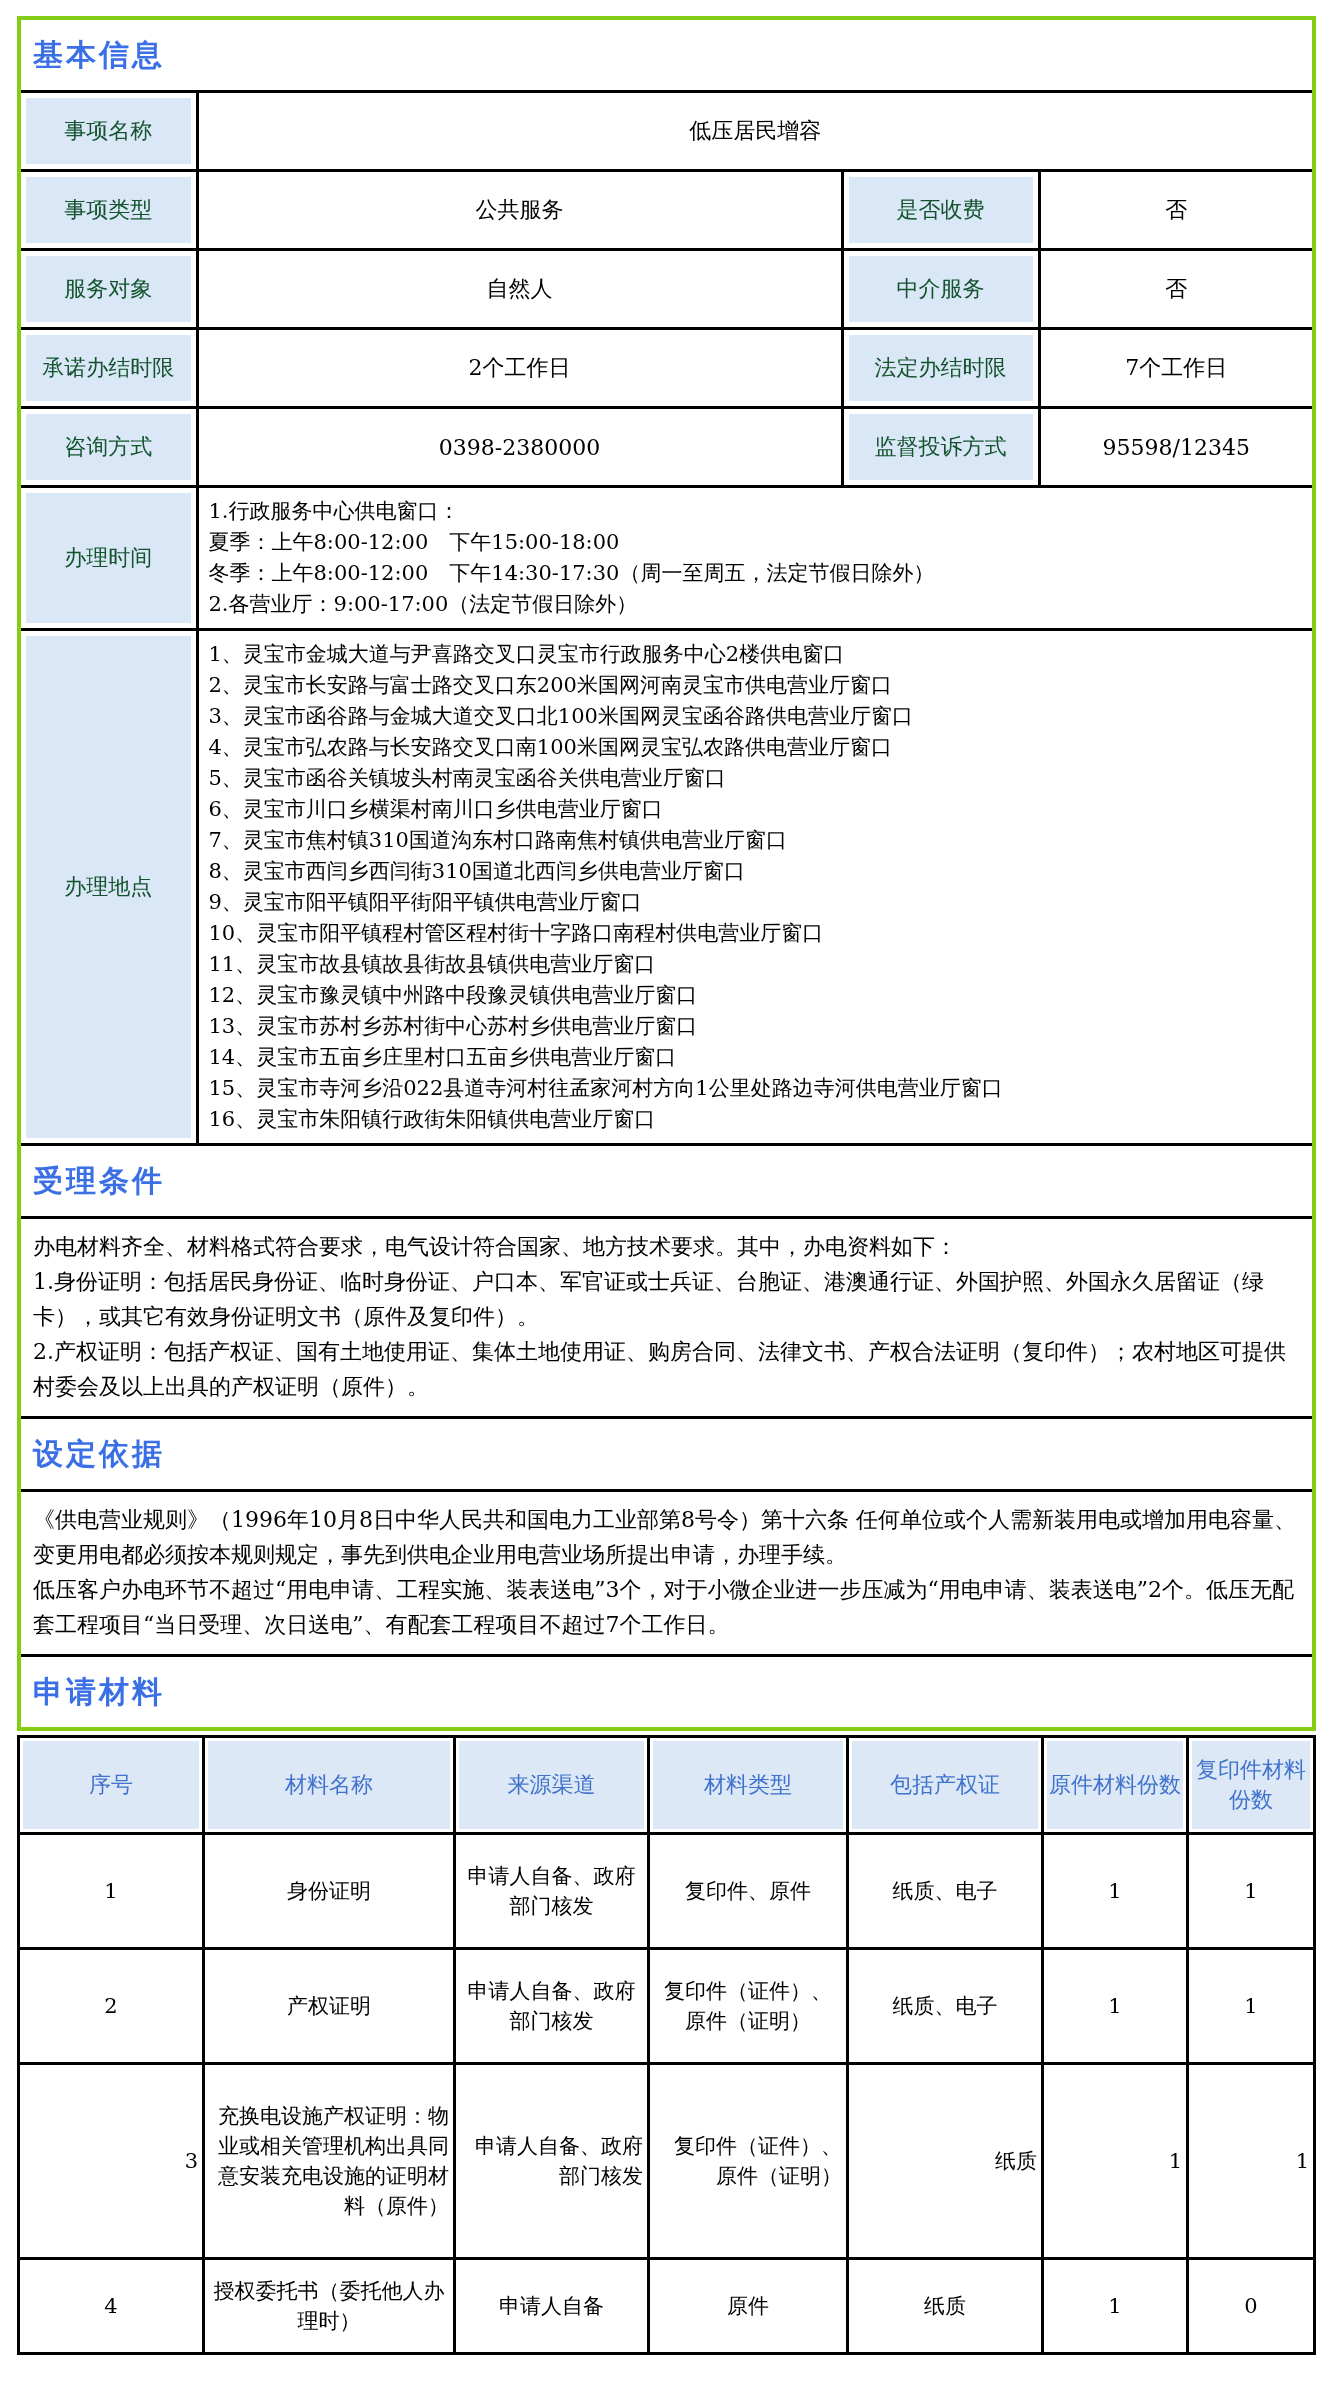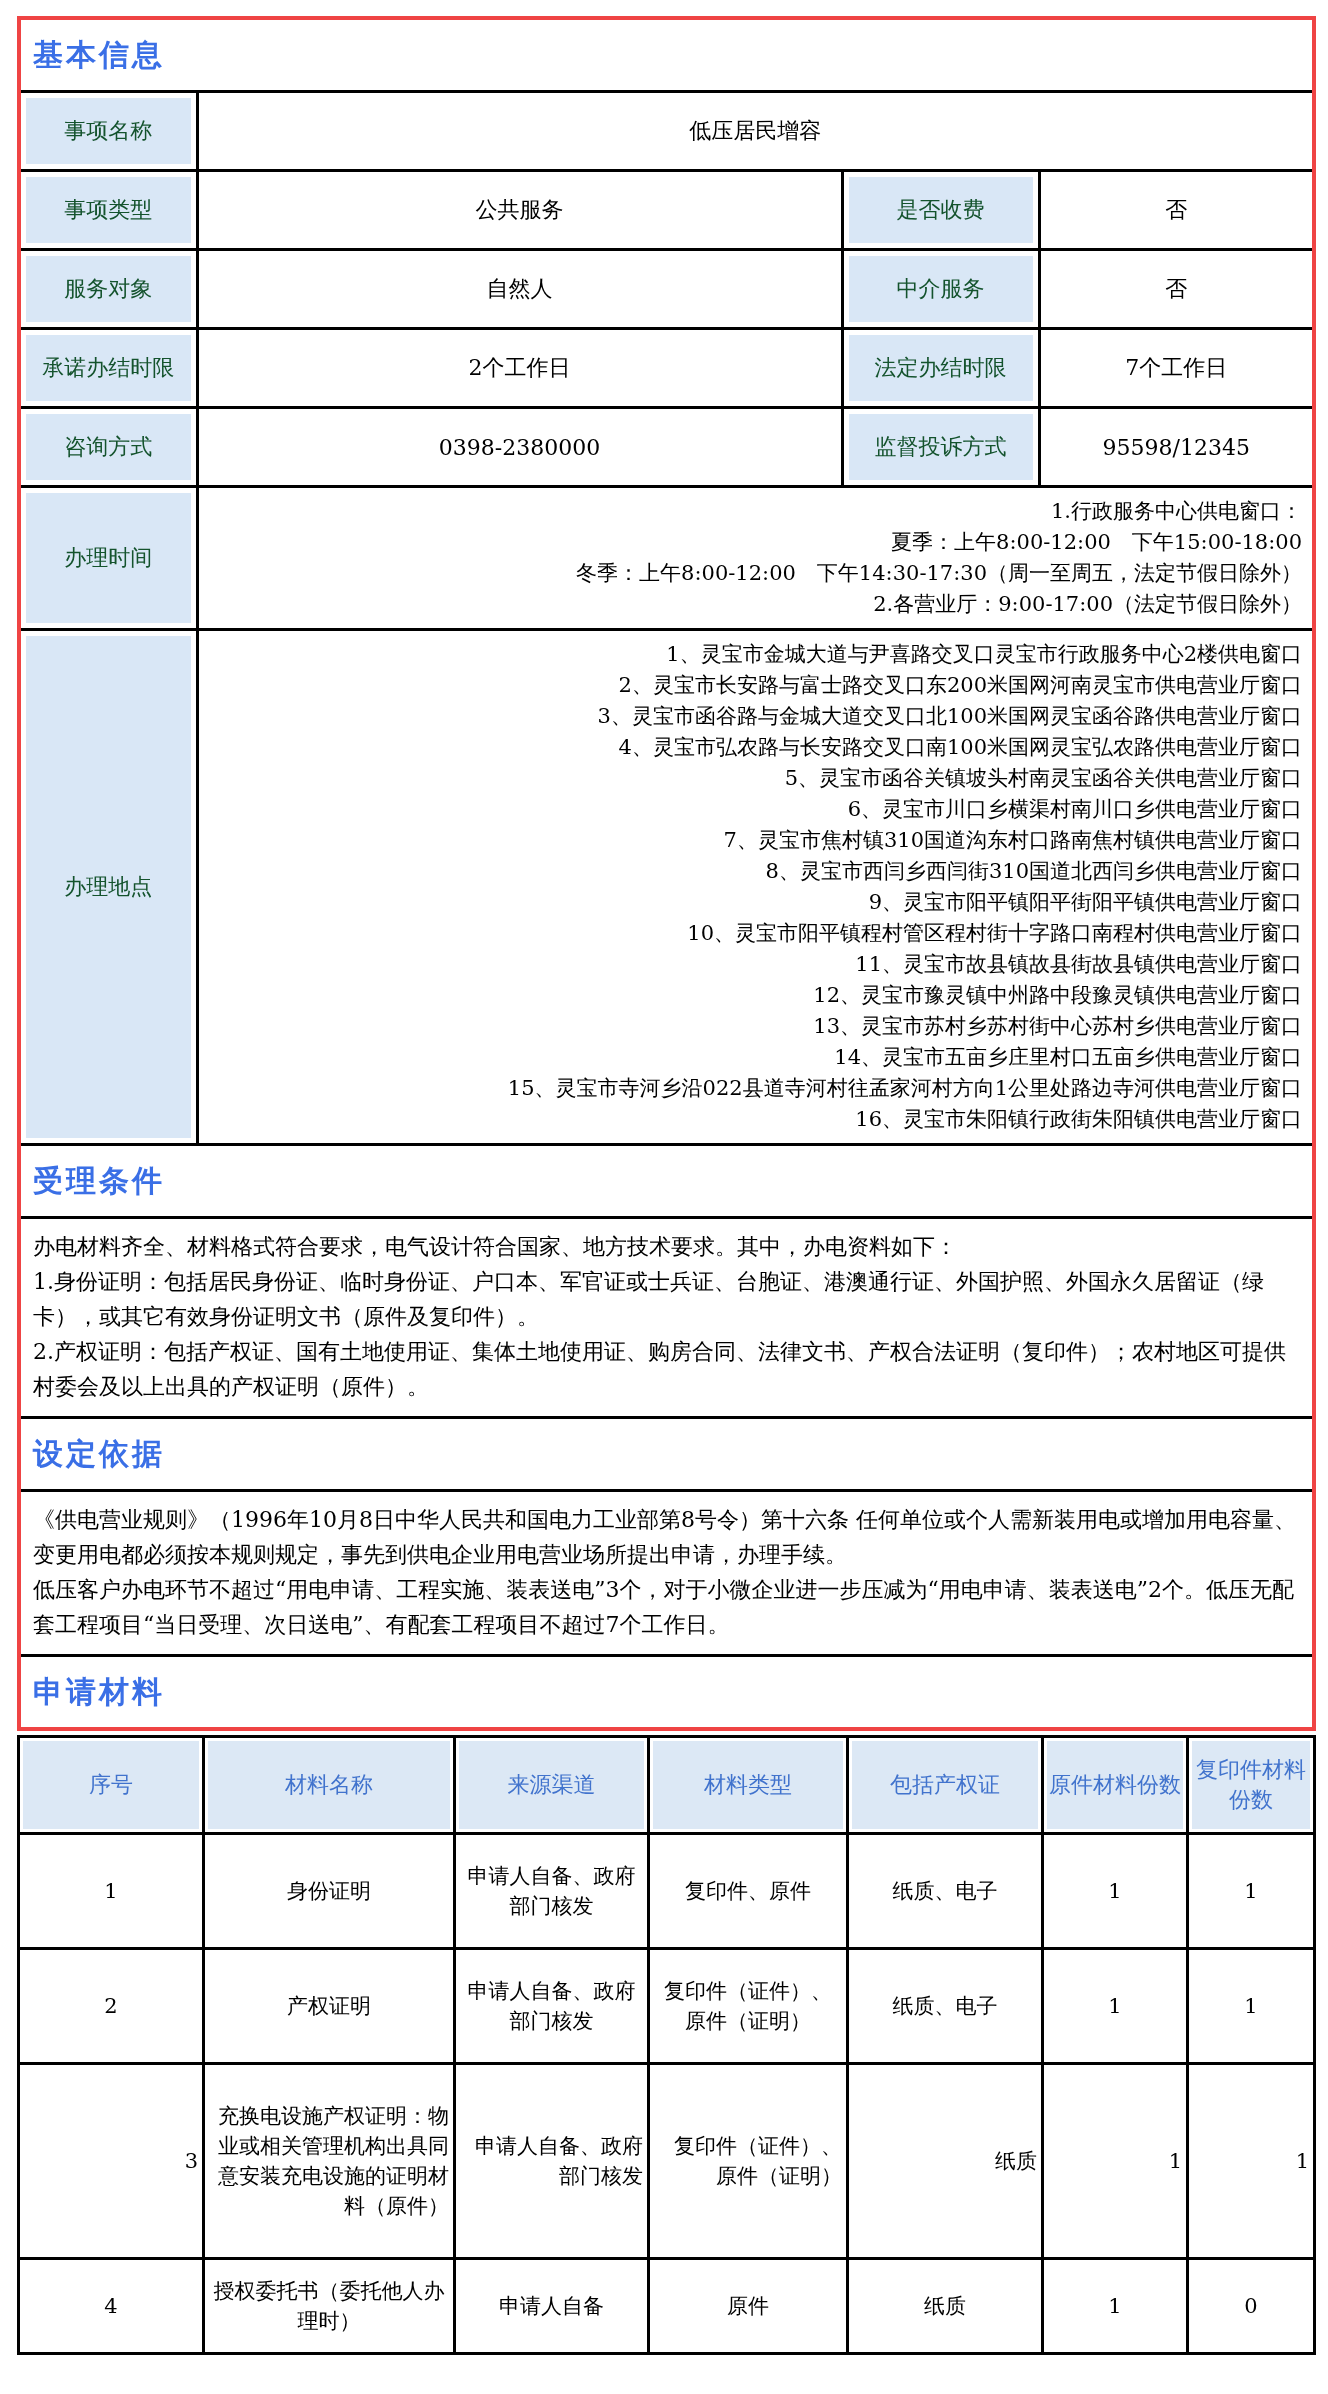--- a/index.html
+++ b/index.html
@@ -1,36 +1,36 @@
 <!DOCTYPE html>
 <html><head>
 <meta charset="utf-8">
 <style>
   html,body { margin:0; padding:0; background:#ffffff; }
   body { width:1328px; font-family:"DejaVu Serif", serif; color:#000; }
   .doc { margin:16px 12px 20px 17px; }
   table { border-collapse:collapse; width:100%; table-layout:fixed; }
-  .tbl { border:4px solid #ef4444; }
+  .tbl { border:4px solid #84cc16; }
   td { border:3px solid #000; vertical-align:middle; word-break:break-all; }
 
   
   .sec-title td {
     font-family:"DejaVu Sans", sans-serif; font-weight:bold;
     color:#3a6fe6; font-size:30px; letter-spacing:3px;
     text-align:left; padding:15px 10px 14px 12px; background:#fff;
   }
 
   
   .lbl {
     background:#d9e7f6; box-shadow:inset 0 0 0 5px #ffffff;
     color:#14532d; font-family:"DejaVu Sans", sans-serif;
     font-size:22px; text-align:center; padding:6px;
   }
   .val  { text-align:center; font-size:22px; padding:6px; }
-  .val-left { text-align:right; font-size:21px; line-height:31px; padding:8px 10px; }
+  .val-left { text-align:left; font-size:21px; line-height:31px; padding:8px 10px; }
   .row-h td { height:64px; }
 
   .textblock td { font-size:22px; line-height:35px; padding:10px 12px 12px 12px; text-align:left; }
 
   
   .materials { border:3px solid #000; margin-top:4px; }
   .materials td { border:3px solid #000; }
   .mh td {
     background:#dce8f5; box-shadow:inset 0 0 0 3px #ffffff;
     color:#4173cd; font-family:"DejaVu Sans", sans-serif;

